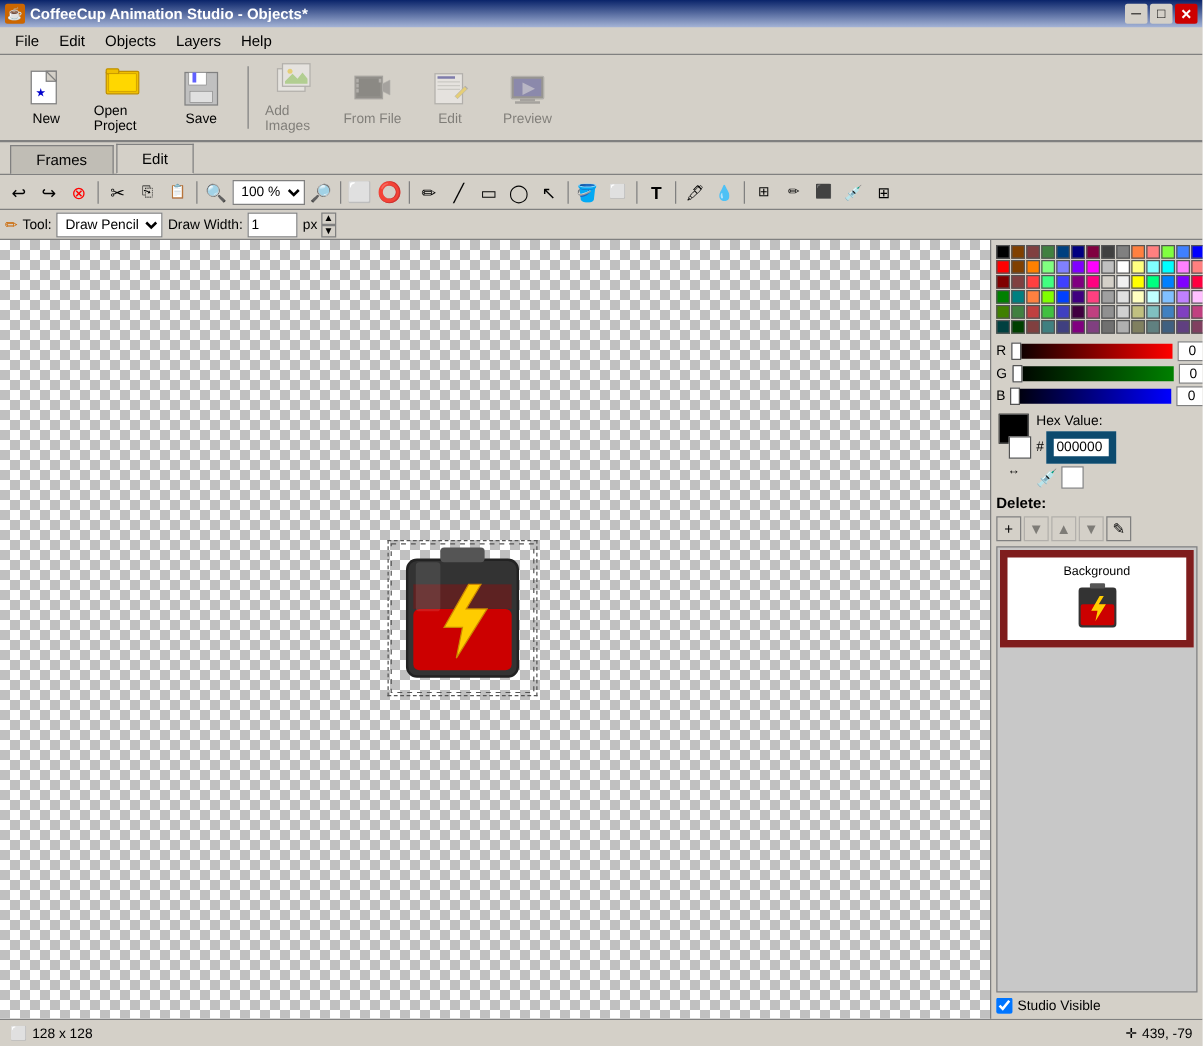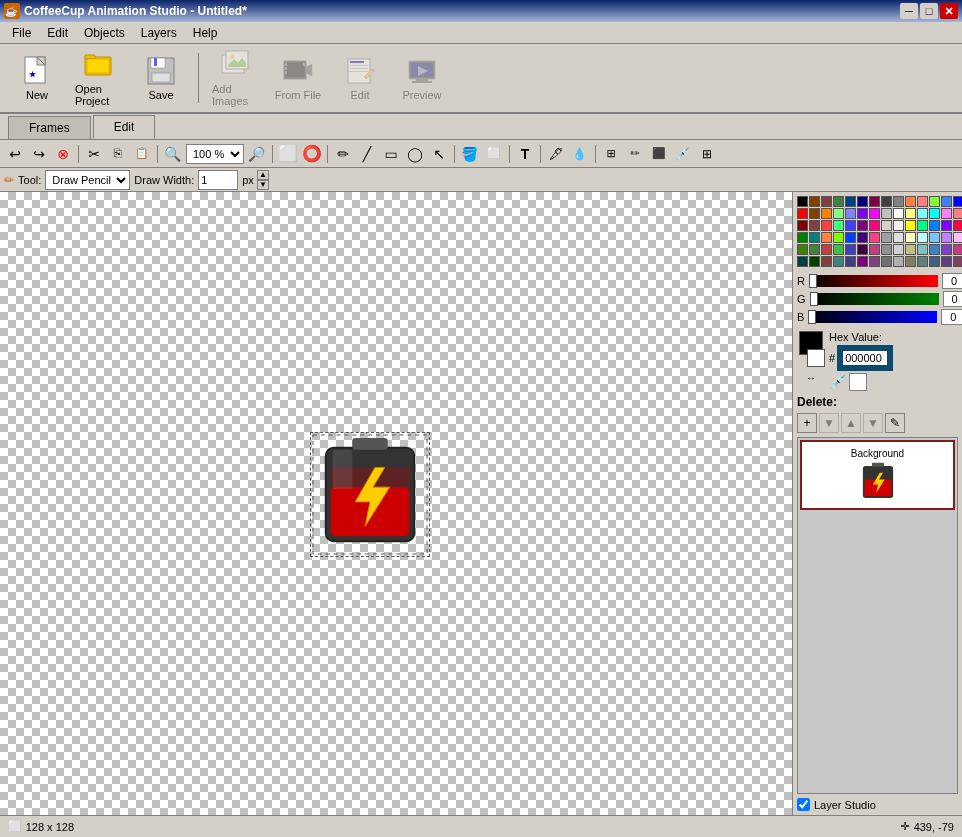--- a/index.html
+++ b/index.html
@@ -219,21 +219,21 @@
     #hex-input { width: 56px; background: white; border: 6px solid #0c4a6e; font-size: 11px; padding: 1px 2px; }
     #eyedropper-row { display: flex; gap: 2px; }
 
     
     #layers-section { flex: 1; display: flex; flex-direction: column; }
     #layers-label { font-size: 12px; font-weight: bold; margin-bottom: 4px; }
     #layers-toolbar { display: flex; gap: 2px; margin-bottom: 4px; }
     .layer-tb-btn { width: 20px; height: 20px; background: #d4d0c8; border: 1px solid #808080; display: flex; align-items: center; justify-content: center; font-size: 12px; cursor: pointer; }
     .layer-tb-btn.disabled { opacity: 0.4; }
     #layers-list { flex: 1; background: #c8c8c8; border: 1px solid #808080; overflow-y: auto; }
-    .layer-item { display: flex; flex-direction: column; align-items: center; padding: 4px; background: white; margin: 2px; border: 2px solid #7f1d1d; cursor: pointer; }
+    .layer-item { display: flex; flex-direction: column; align-items: center; padding: 4px; background: white; margin: 2px; border: 6px solid #7f1d1d; cursor: pointer; }
     .layer-thumb { width: 60px; height: 45px; background: white; display: flex; align-items: center; justify-content: center; }
     .layer-name { font-size: 10px; margin-top: 2px; }
 
     
     #layer-visible-row { display: flex; align-items: center; gap: 4px; margin-top: 4px; font-size: 11px; }
 
     
     #statusbar {
       background: #d4d0c8;
       height: 22px;
@@ -253,21 +253,21 @@
     
     #zoom-control { display: flex; align-items: center; gap: 2px; }
     .zoom-select { height: 20px; font-size: 11px; background: white; border: 1px solid #808080; padding: 0 2px; }
   </style>
 </head>
 <body>
 
 <div id="titlebar">
   <div id="titlebar-left">
     <div id="titlebar-icon">☕</div>
-    <span>CoffeeCup Animation Studio - Untitled*</span>
+    <span>CoffeeCup Animation Studio - Objects*</span>
   </div>
   <div id="titlebar-controls">
     <div class="tb-btn minimize">─</div>
     <div class="tb-btn maximize">□</div>
     <div class="tb-btn close">✕</div>
   </div>
 </div>
 
 <div id="menubar">
   <span class="menu-item">File</span>
@@ -617,21 +617,21 @@
               <rect x="15" y="15" width="90" height="95" rx="8" fill="#333333"></rect>
               <rect x="42" y="5" width="36" height="12" rx="3" fill="#555555"></rect>
               <rect x="20" y="55" width="80" height="50" rx="5" fill="#cc0000"></rect>
               <polygon points="65,35 45,70 60,70 55,95 80,55 63,55 75,35" fill="#ffcc00"></polygon>
             </svg>
           </div>
         </div>
       </div>
       <div id="layer-visible-row">
         <input type="checkbox" checked="" style="">
-        <span>Layer Studio</span>
+        <span>Studio Visible</span>
       </div>
     </div>
   </div>
 </div>
 
 <div id="statusbar">
   <div id="statusbar-left">
     <span>⬜</span>
     <span>128 x 128</span>
   </div>

